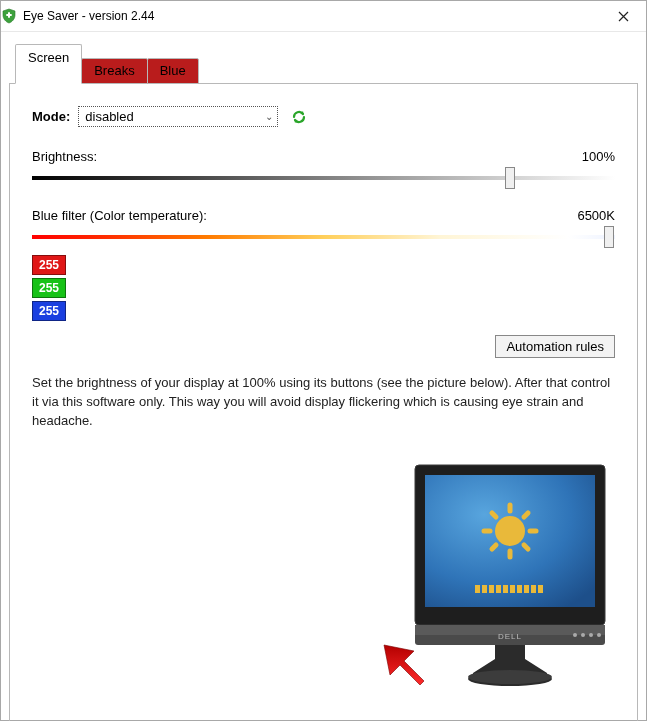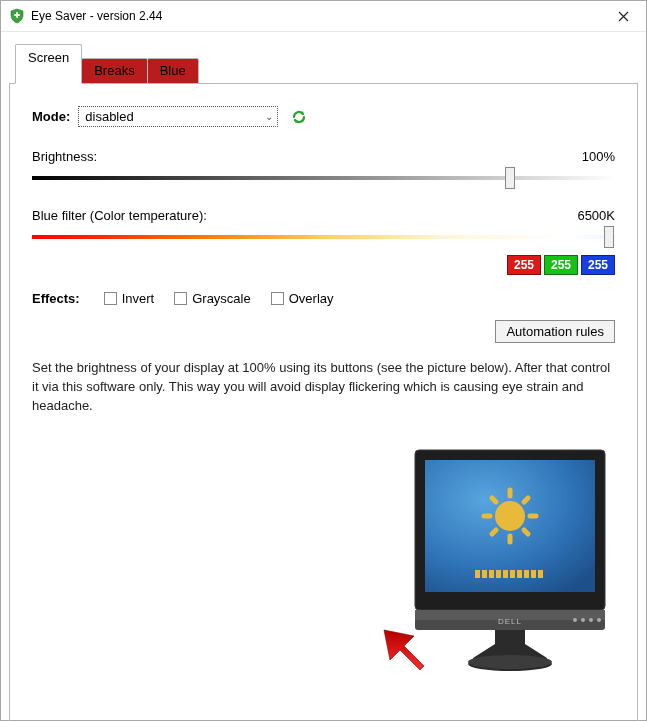--- a/index.html
+++ b/index.html
@@ -15,21 +15,21 @@
     height: 721px;
     border: 1px solid #a8a8a8;
     background: #fff;
     display: flex;
     flex-direction: column;
   }
   .titlebar {
     height: 32px;
     display: flex;
     align-items: center;
-    padding: 0 0 0 8px;
+    padding: 0 0 0 0;
     border-bottom: 1px solid #e8e8e8;
   }
   .titlebar .icon { width: 16px; height: 16px; margin-right: 6px; }
   .titlebar .title { flex: 1; font-size: 12px; }
   .titlebar .close {
     width: 45px; height: 30px;
     display: flex; align-items: center; justify-content: center;
     font-size: 14px; font-family: Arial, sans-serif;
     cursor: default;
   }
@@ -94,21 +94,21 @@
     width: 10px;
     height: 22px;
     background: #f0f0f0;
     border: 1px solid #888;
     transform: translateX(-50%);
   }
   .slider-track.color {
     background: linear-gradient(to right,
       #ff0000 0%, #ff2a00 12%, #ff7b00 30%, #ffcf5a 50%, #fff5d6 70%, #ffffff 92%, #eef3ff 100%);
   }
-  .rgb-row { display: flex; justify-content: flex-end; gap: 3px; margin-top: 16px; }
+  .rgb-row { display: flex; justify-content: flex-end; gap: 3px; margin-top: 16px; flex-direction: column; }
   .rgb-box {
     width: 34px; height: 20px;
     color: #fff; font-weight: bold; font-size: 12px;
     display: flex; align-items: center; justify-content: center;
     border: 1px solid rgba(0,0,0,.4);
   }
   .rgb-r { background: #e01717; }
   .rgb-g { background: #17c217; }
   .rgb-b { background: #1a3fe0; }
   .effects-row { display: flex; align-items: center; margin-top: 16px; gap: 20px; }
@@ -192,35 +192,20 @@
       <div class="slider-track color">
         <div class="slider-thumb" style="left:99%"></div>
       </div>
 
       <div class="rgb-row">
         <div class="rgb-box rgb-r">255</div>
         <div class="rgb-box rgb-g">255</div>
         <div class="rgb-box rgb-b">255</div>
       </div>
 
-      <div class="effects-row">
-        <span class="lbl">Effects:</span>
-        <div class="chk">
-          <span class="box"></span>
-          <span>Invert</span>
-        </div>
-        <div class="chk">
-          <span class="box"></span>
-          <span>Grayscale</span>
-        </div>
-        <div class="chk">
-          <span class="box"></span>
-          <span>Overlay</span>
-        </div>
-      </div>
 
       <div class="auto-row">
         <div class="auto-btn">
           <span>Automation rules</span>
         </div>
       </div>
 
       <div class="important-p">Set the brightness of your display at 100% using its buttons (see the picture below). After that control it via this software only. This way you will avoid display flickering which is causing eye strain and headache.</div>
 
       <div class="monitor-wrap">

